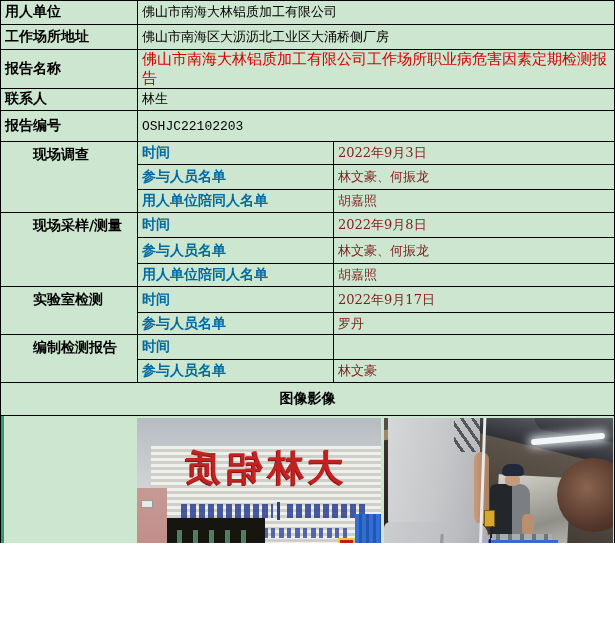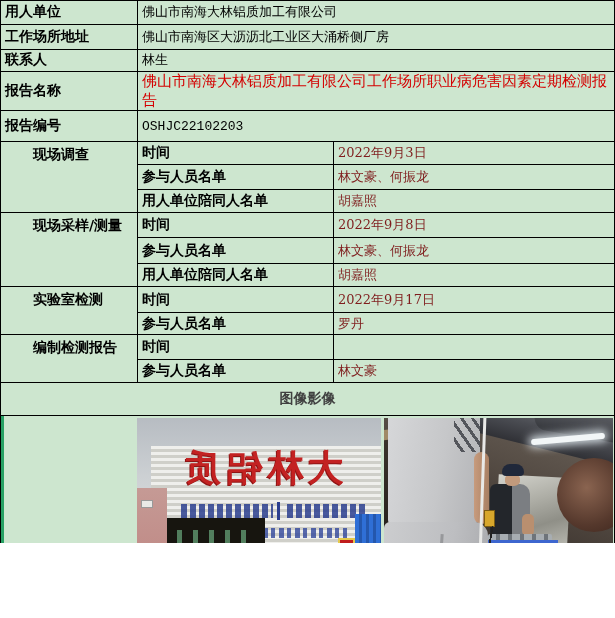--- a/index.html
+++ b/index.html
@@ -15,28 +15,28 @@
   .cv{flex:1;display:flex;align-items:center;padding:1px 2px 1px 4px;
       font-family:Liberation Sans, sans-serif;font-size:13px;color:#000;}
   .red .cv{color:#d40000;font-size:15px;letter-spacing:0;}
   .mono{font-family:Liberation Mono, monospace;font-size:13px;}
   
   .grp{display:flex;}
   .grp .c1{align-items:flex-start;padding-top:4px;border-bottom:1px solid #000;padding-left:32px;}
   .grp-rows{flex:1;display:flex;flex-direction:column;}
   .sub{display:flex;border-bottom:1px solid #000;}
   .c2{width:196px;border-right:1px solid #000;display:flex;align-items:center;
-      padding:1px 3px 1px 4px;font-weight:bold;font-size:14px;color:#000000;}
+      padding:1px 3px 1px 4px;font-weight:bold;font-size:14px;color:#0369a1;}
   .c3{flex:1;display:flex;align-items:center;padding:1px 2px 1px 4px;
       font-family:"DejaVu Serif","Liberation Serif",serif;font-size:13px;color:#7f1d1d;}
   
   .h24{height:24px}.h25{height:25px}.h22{height:22px}.h39{height:39px}.h32{height:32px}
   .h23{height:23px}.h26{height:26px}
   .sec-hdr{height:33px;border-bottom:1px solid #000;display:flex;align-items:center;
-           justify-content:center;font-weight:bold;font-size:14px;color:#404040;}
+           justify-content:center;font-weight:bold;font-size:14px;color:#000000;}
   
   .img-row{position:relative;height:197px;border-bottom:1px solid #000;background:#cde6cf;}
   .img-row-accent{position:absolute;left:0;top:0;width:3px;height:100%;background:#27a164;}
   .img-label{position:absolute;left:12px;top:138px;font-family:"DejaVu Serif","Liberation Serif",serif;
              font-size:14px;color:#000;}
   .photo{position:absolute;top:2px;height:194px;overflow:hidden;}
   .photo1{left:136px;width:244px;}
   .photo2{left:383px;width:229px;}
   
   .p1-sky{position:absolute;inset:0;background:linear-gradient(180deg,#b7bcc2 0%,#ccd0d3 30%,#dfe0de 60%,#e6e6e3 100%);}
@@ -143,27 +143,27 @@
   <div class="tbl">
 
     <div class="row h24">
       <div class="c1">用人单位</div>
       <div class="cv">佛山市南海大林铝质加工有限公司</div>
     </div>
     <div class="row h25">
       <div class="c1">工作场所地址</div>
       <div class="cv">佛山市南海区大沥沥北工业区大涌桥侧厂房</div>
     </div>
+    <div class="row h39 red">
+      <div class="c1">报告名称</div>
+      <div class="cv">佛山市南海大林铝质加工有限公司工作场所职业病危害因素定期检测报告</div>
+    </div>
     <div class="row h22">
       <div class="c1">联系人</div>
       <div class="cv">林生</div>
-    </div>
-    <div class="row h39 red">
-      <div class="c1">报告名称</div>
-      <div class="cv">佛山市南海大林铝质加工有限公司工作场所职业病危害因素定期检测报告</div>
     </div>
     <div class="row h32">
       <div class="c1">报告编号</div>
       <div class="cv mono">OSHJC22102203</div>
     </div>
 
     <div class="grp">
       <div class="c1">现场调查</div>
       <div class="grp-rows">
         <div class="sub h23">

